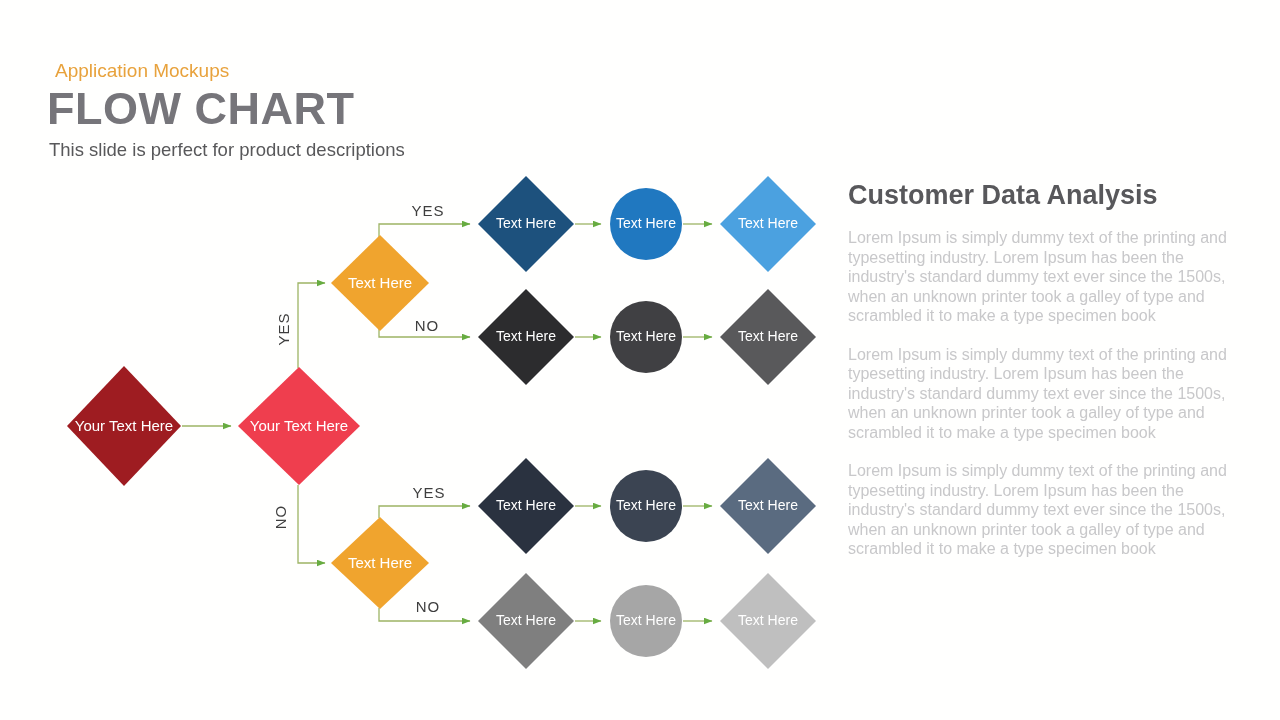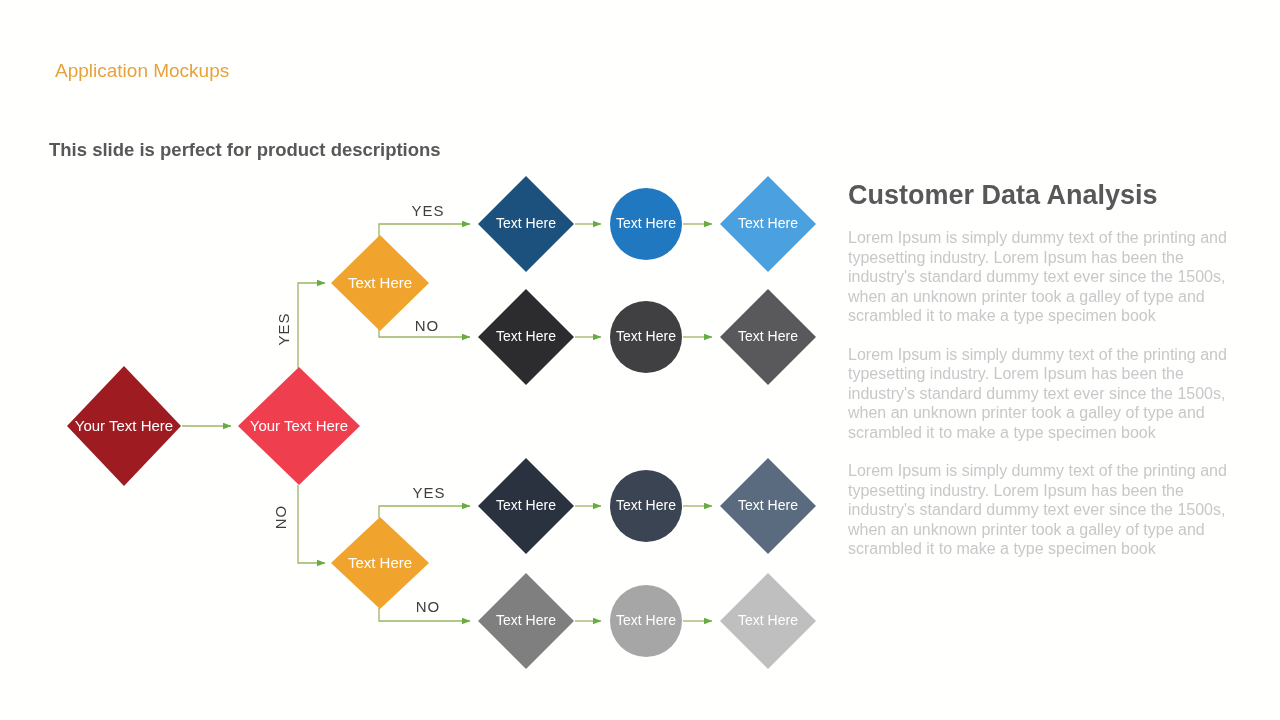--- a/index.html
+++ b/index.html
@@ -7,21 +7,21 @@
     width:1280px; height:720px; overflow:hidden;
     background:#ffffff;
     font-family:"Liberation Sans", sans-serif;
   }
   .slide { position:relative; width:1280px; height:720px; background:#fffffe; }
 
   
   .eyebrow { position:absolute; left:55px; top:60px; font-size:19px; color:#E8A23C; }
   .title   { position:absolute; left:47px; top:83px; margin:0; font-size:45px; font-weight:bold;
              color:#76757A; letter-spacing:0.5px; }
-  .subtitle{ position:absolute; left:49px; top:139px; font-size:18.5px; color:#58585A;font-weight:bold; }
+  .subtitle{ position:absolute; left:49px; top:139px; font-size:18.5px; color:#58585A; }
 
   
   .flowchart { position:absolute; left:0; top:0; width:1280px; height:720px; }
   #connector-svg { position:absolute; left:0; top:0; }
   .node { position:absolute; display:flex; align-items:center; justify-content:center;
           color:#ffffff; text-align:center; line-height:1.1; }
   .node.diamond { clip-path:polygon(50% 0, 100% 50%, 50% 100%, 0 50%); }
   .node.circle  { border-radius:50%; }
   .flow-label { position:absolute; font-size:15px; color:#3E3E3E; letter-spacing:1px;
                 transform:translate(-50%,-50%); white-space:nowrap; }
@@ -31,20 +31,21 @@
   .panel { position:absolute; left:848px; top:180px; width:385px; }
   .panel h2 { margin:0 0 16px 0; font-size:27px; font-weight:bold; color:#58585B; }
   .panel p  { margin:17px 0 19px 0; font-size:16px; line-height:19.5px; color:#C8C8CA; }
 </style>
 </head>
 <body>
 
 <div class="slide">
 
   <div class="eyebrow">Application Mockups</div>
+  <h1 class="title">FLOW CHART</h1>
   <div class="subtitle">This slide is perfect for product descriptions</div>
 
   <div class="flowchart" id="flowchart">
     <svg id="connector-svg" width="1280" height="720" xmlns="http://www.w3.org/2000/svg">
       <defs>
         <marker id="arrowhead" markerUnits="userSpaceOnUse" markerWidth="10" markerHeight="8" refX="8.5" refY="3.5" orient="auto">
           <path d="M0,0 L9,3.5 L0,7 Z" fill="#67AC41"></path>
         </marker>
       </defs>
     <polyline points="182,426 231,426" fill="none" stroke="#9DB464" stroke-width="1.3" marker-end="url(#arrowhead)"></polyline>

